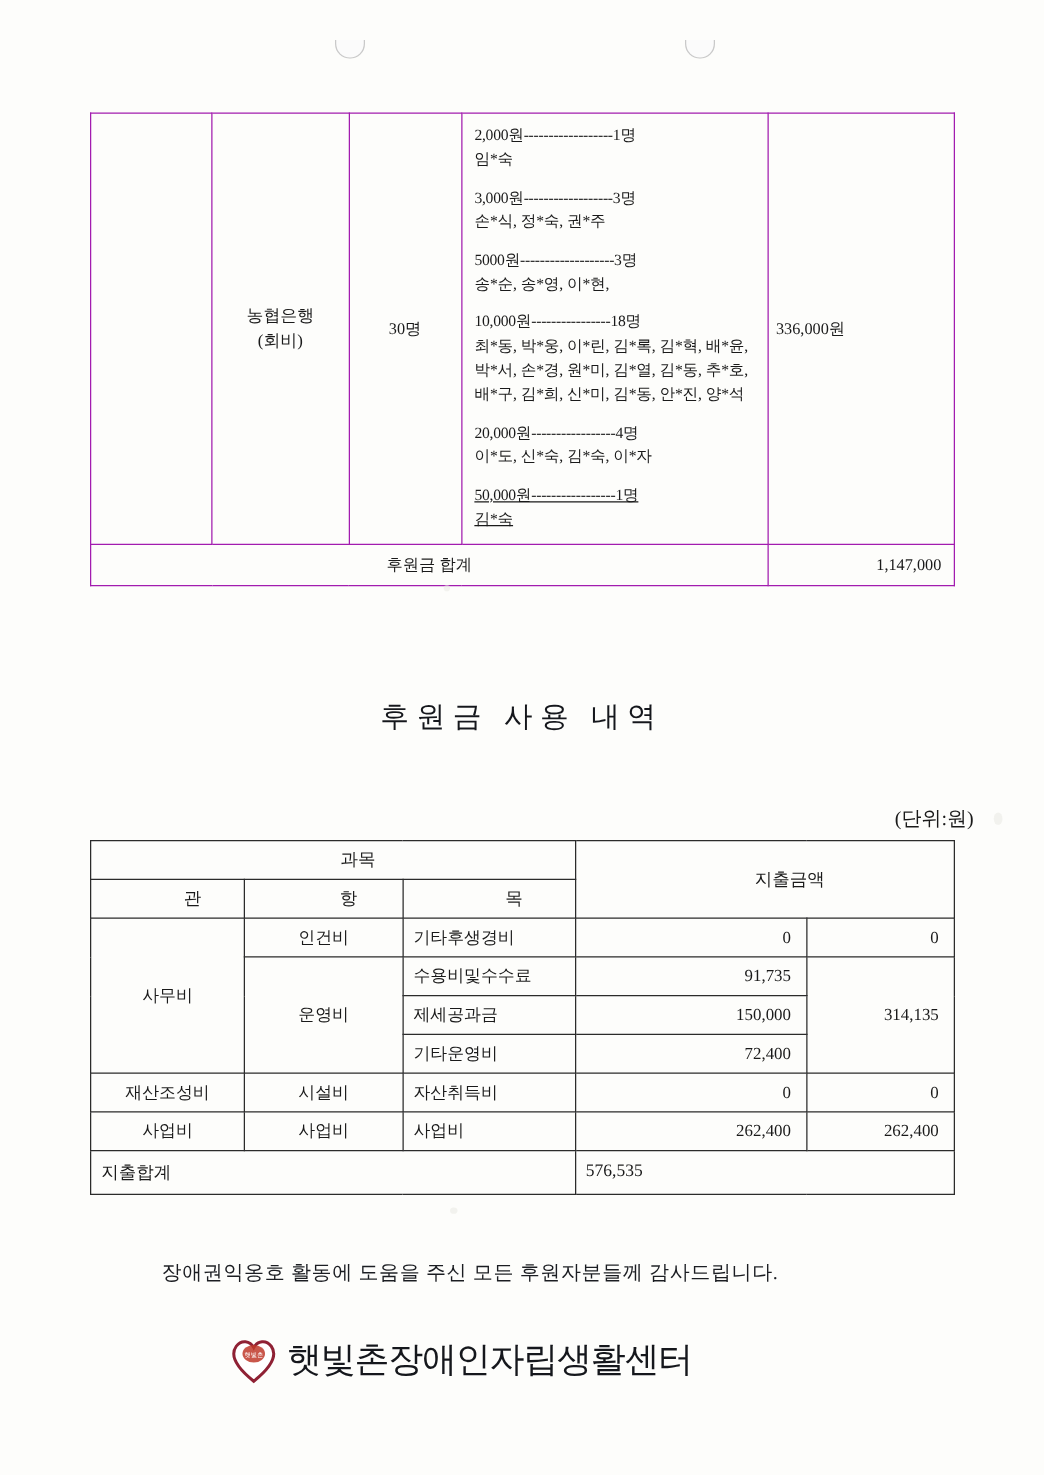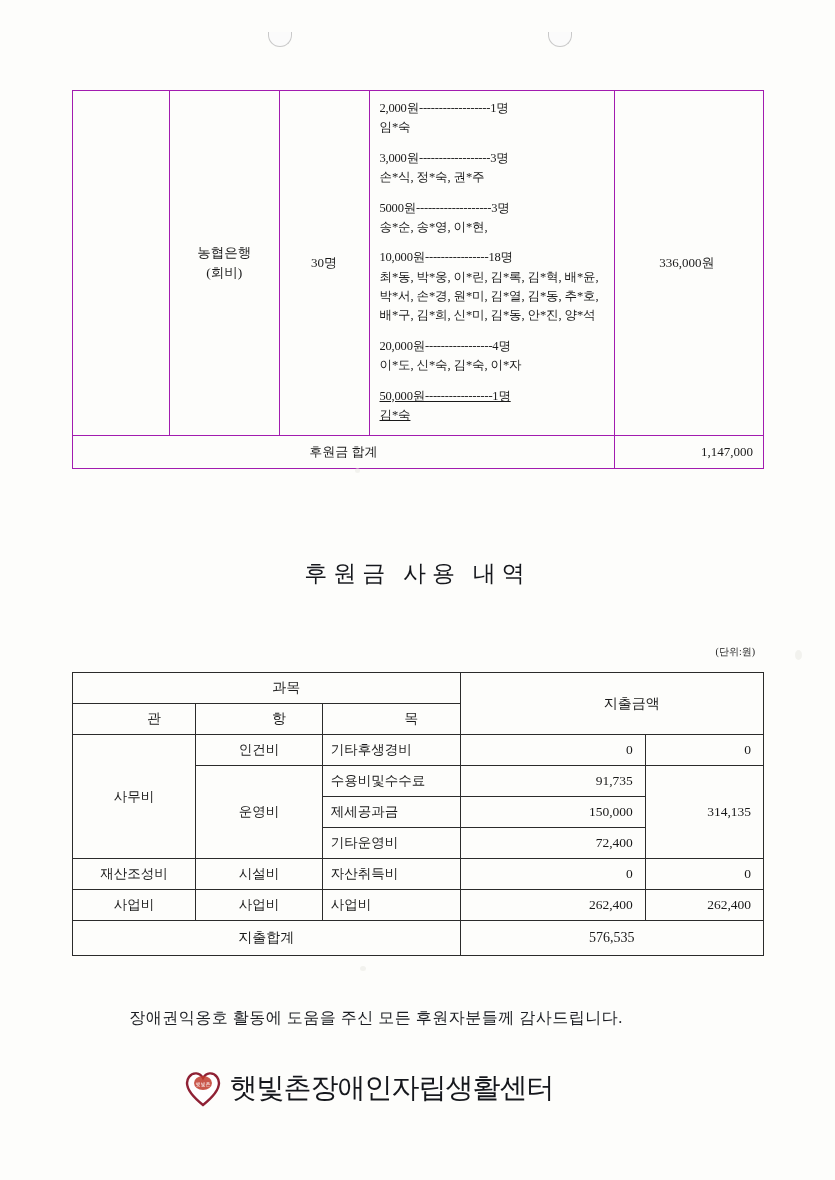--- a/index.html
+++ b/index.html
@@ -49,21 +49,21 @@
     padding: 4px 6px;
     vertical-align: middle;
   }
   .col-a { width: 98px; }
   .col-b { width: 110px; }
   .col-c { width: 88px; }
   .col-d { width: 240px; }
   .col-e { width: 146px; }
 
   .cell-center { text-align: center; }
-  .cell-right { text-align: center; padding-right: 10px !important; }
+  .cell-right { text-align: left; padding-right: 10px !important; }
 
   .bank-name {
     text-align: center;
     line-height: 1.5;
     font-size: 13.5px;
   }
 
   .detail-cell {
     font-size: 12.5px;
     line-height: 1.55;
@@ -93,22 +93,22 @@
     width: 835px;
     text-align: center;
     font-size: 23px;
     letter-spacing: 6px;
     color: #15171c;
   }
 
   .unit-note {
     position: absolute;
     top: 645px;
-    right: 80px;
-    font-size: 10px;
+    right: 56px;
+    font-size: 16px;
     color: #1a1a1a;
   }
 
   
   .exp-table {
     position: absolute;
     left: 72px;
     top: 672px;
     width: 692px;
     border-collapse: collapse;
@@ -127,21 +127,21 @@
   .ex-c1 { width: 98px; }
   .ex-c2 { width: 104px; }
   .ex-c3 { width: 122px; }
   .ex-c4 { width: 238px; }
   .ex-c5 { width: 130px; }
 
   .exp-table .t-center { text-align: center; }
   .exp-table .t-right { text-align: right; padding-right: 12px; }
 
   .sum-row td {
-    text-align: center;
+    text-align: left;
     font-size: 14px;
     padding: 8px;
     margin-left: 48px;
   }
 
   
   .thanks {
     position: absolute;
     top: 1008px;
     left: 0;

